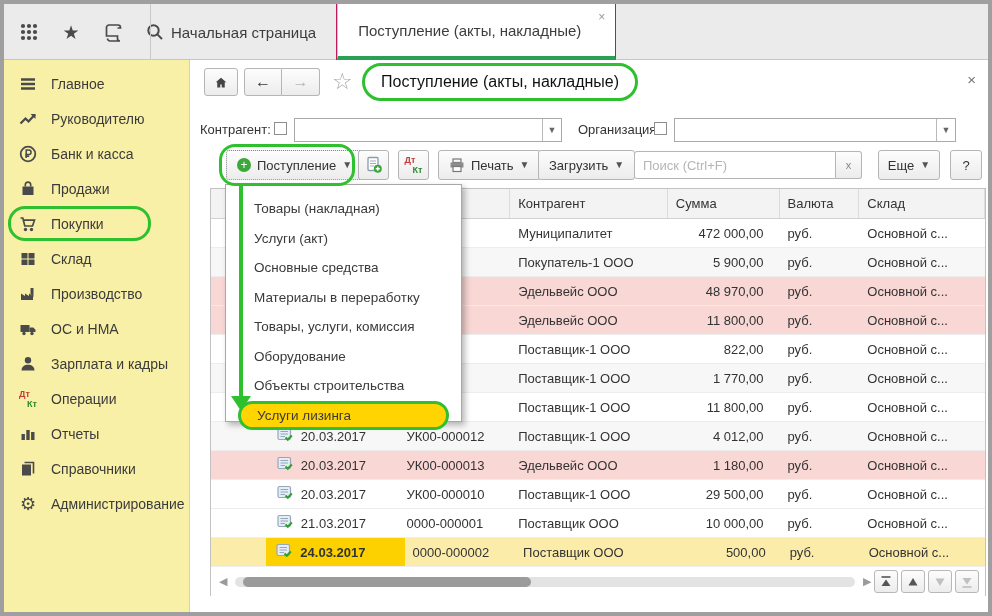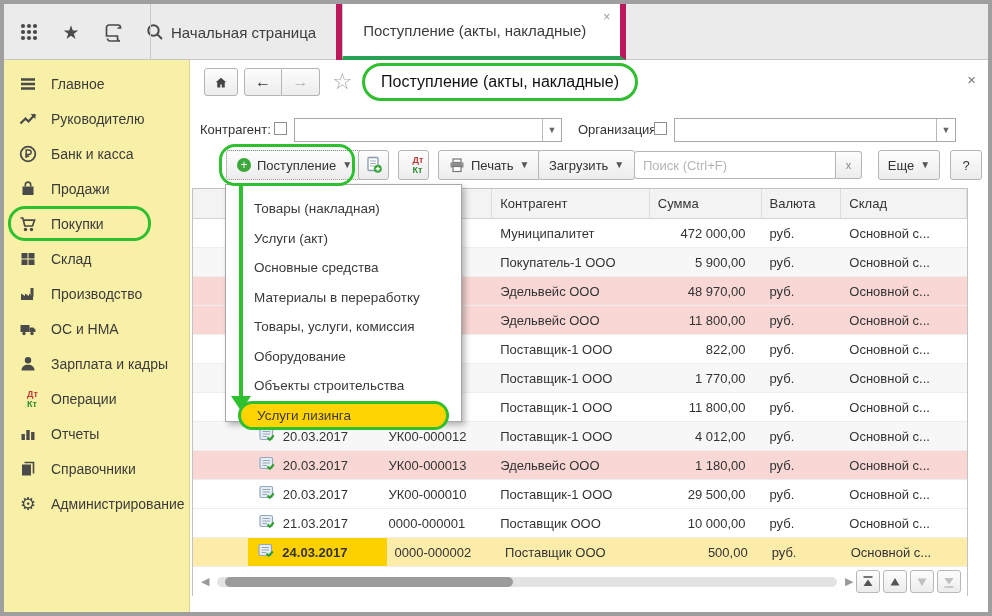--- a/index.html
+++ b/index.html
@@ -4,31 +4,31 @@
 <style>
   html,body{margin:0;padding:0;background:#fff;}
   *{box-sizing:border-box;font-family:"Liberation Sans","DejaVu Sans",sans-serif;}
   .app{position:relative;width:992px;height:616px;border:4px solid #9f9f9f;background:#fff;overflow:hidden;}
 
   
   .topbar{position:absolute;left:0;top:0;width:984px;height:56px;background:#ebebeb;border-bottom:1px solid #c6c6c6;}
   .tb-icons{position:absolute;left:14px;top:0;height:56px;display:flex;align-items:center;gap:20px;}
   .tb-ic{width:22px;height:22px;display:flex;align-items:center;justify-content:center;color:#4a4a4a;font-size:19px;cursor:default;}
   .tabs{position:absolute;left:146px;top:0;height:56px;display:flex;}
-  .tab{height:56px;display:flex;align-items:center;padding:0 20px;font-size:15px;color:#3d3d3d;border-left:1px solid #c9c9c9;border-right:6px solid #be185d;position:relative;}
+  .tab{height:56px;display:flex;align-items:center;padding:0 20px;font-size:15px;color:#3d3d3d;border-left:1px solid #c9c9c9;border-right:1px solid #be185d;position:relative;}
   .tab.active{background:#fff;border-bottom:4px solid #2aa052;padding-right:34px;}
   .tab .tab-x{position:absolute;right:10px;top:7px;font-size:12px;color:#9a9a9a;line-height:1;}
 
   
   .sidebar{position:absolute;left:0;top:56px;width:186px;height:552px;background:#f9f0a7;border-right:1px solid #ddd494;padding-top:6px;}
   .sb-item{display:flex;align-items:center;height:35px;gap:13px;padding-left:14px;margin:0 6px 0 0;font-size:14px;color:#3b3b3b;cursor:default;}
   .sb-item .sb-ico{width:20px;height:20px;display:flex;align-items:center;justify-content:center;flex:none;color:#4a4a4a;font-size:17px;}
   .sb-item.annotated{border:3px solid #2ec02e;border-radius:17px;margin:0 38px 0 4px;padding-left:7px;height:35px;}
   .dtkt{position:relative;width:18px;height:18px;display:inline-block;}
-  .dtkt b{position:absolute;left:8px;top:-1px;font-size:9px;color:#c23a3a;font-style:normal;}
+  .dtkt b{position:absolute;left:0;top:-1px;font-size:9px;color:#c23a3a;font-style:normal;}
   .dtkt i{position:absolute;right:0;bottom:-1px;font-size:9px;color:#2c8a2c;font-weight:bold;font-style:normal;}
 
   
   .content{position:absolute;left:186px;top:56px;width:798px;height:552px;background:#fff;overflow:hidden;}
   .btn{display:inline-flex;align-items:center;justify-content:center;gap:6px;height:30px;padding:0 10px;background:linear-gradient(#fdfdfd,#ececec);border:1px solid #b5b5b5;border-radius:3px;font-size:13px;color:#333;cursor:default;}
   .caret{font-size:10px;color:#555;line-height:1;}
   .closex{position:absolute;right:12px;top:12px;font-size:15px;color:#777;line-height:1;}
 
   
   .home-btn{position:absolute;left:14px;top:8px;width:34px;height:28px;}
@@ -50,21 +50,21 @@
   .plus-ico{width:14px;height:14px;border-radius:50%;background:#3aa83a;color:#fff;font-size:12px;line-height:14px;text-align:center;flex:none;}
   .receipt-btn{position:absolute;left:36px;top:0;border:1px dotted #8a8a8a;}
   .receipt-capsule{position:absolute;left:29px;top:-6px;width:136px;height:42px;border:3px solid #2ec02e;border-radius:16px;pointer-events:none;z-index:9;}
   .icon-btn{position:absolute;top:0;width:31px;padding:0;}
   .search-wrap{position:absolute;left:444px;top:1px;display:flex;height:28px;}
   .search-wrap input{width:202px;height:28px;border:1px solid #b5b5b5;border-radius:3px 0 0 3px;padding:0 8px;font-size:13px;color:#333;outline:none;}
   .search-wrap input::placeholder{color:#b5b5b5;}
   .search-x{width:26px;height:28px;border:1px solid #b5b5b5;border-left:none;border-radius:0 3px 3px 0;background:linear-gradient(#fdfdfd,#ececec);display:flex;align-items:center;justify-content:center;font-size:11px;color:#888;}
 
   
-  .list-box{position:absolute;left:2px;top:128px;width:776px;height:408px;border:1px solid #c2c2c2;background:#fff;}
+  .list-box{position:absolute;left:20px;top:128px;width:776px;height:408px;border:1px solid #c2c2c2;background:#fff;}
   .t-head{display:flex;height:30px;background:#f3f3f3;border-bottom:1px solid #d2d2d2;}
   .t-head .hc{display:flex;align-items:center;padding-left:8px;font-size:13px;color:#333;border-right:1px solid #dcdcdc;height:100%;}
   .t-row{display:flex;height:29px;border-bottom:1px solid #ededed;background:#fff;}
   .t-row.alt{background:#f7f7f7;}
   .t-row.pink{background:#f8d7d5;}
   .t-row.selected{background:#fcecaa;}
   .t-row .tc{display:flex;align-items:center;padding-left:8px;font-size:13px;color:#333;height:100%;overflow:hidden;white-space:nowrap;}
   .tc.right{justify-content:flex-end;padding-right:16px;padding-left:0;}
   .tc.gold{background:#fdd000;font-weight:bold;}
   .tc .doc-ico{margin:0 8px 0 2px;flex:none;}

